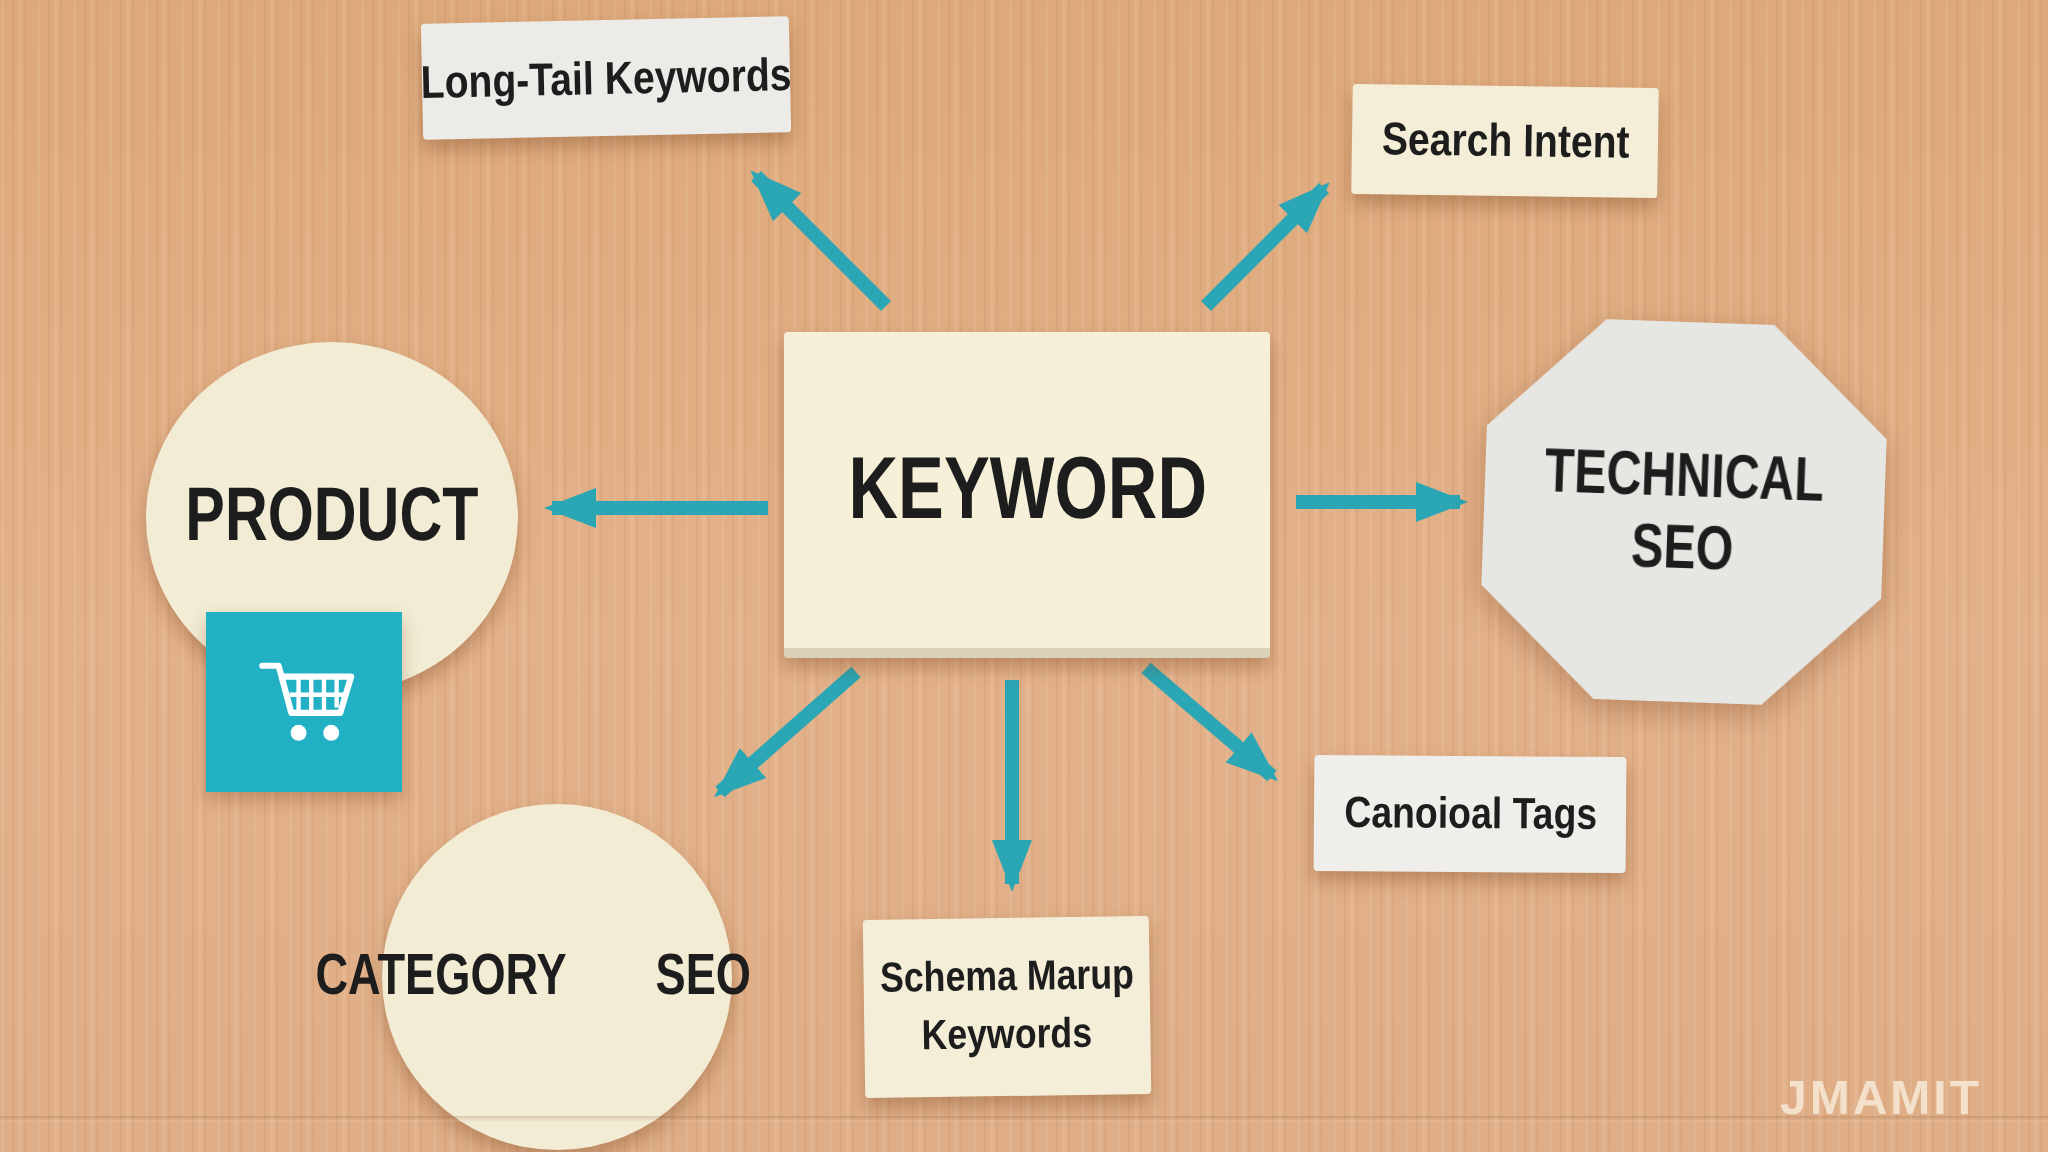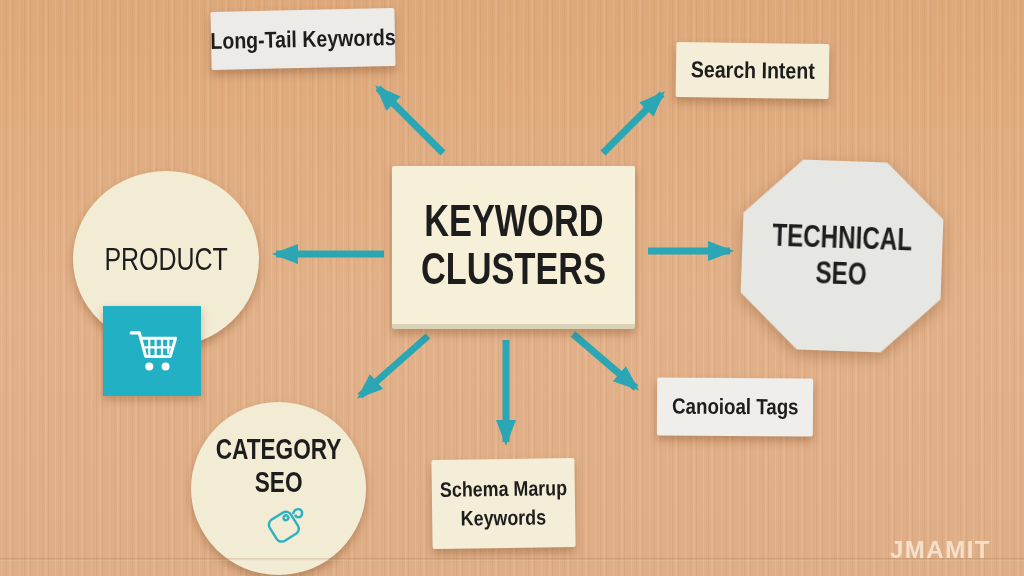--- a/index.html
+++ b/index.html
@@ -28,25 +28,25 @@
     transform:rotate(-1.2deg);font-size:23px;font-weight:bold;}
   .lbl-search{left:676px;top:43px;width:153px;height:55px;background:#f4eed8;
     transform:rotate(0.8deg);font-size:23px;font-weight:bold;}
   .oct-wrap{position:absolute;left:742px;top:161px;width:200px;height:190px;
     filter:drop-shadow(0 5px 8px rgba(110,60,25,0.35));transform:rotate(2deg);}
   .octagon{width:100%;height:100%;background:#e6e6e2;
     clip-path:polygon(29% 0%,71% 0%,100% 29%,100% 71%,71% 100%,29% 100%,0% 71%,0% 29%);
     display:flex;flex-direction:column;align-items:center;justify-content:center;
     font-weight:bold;font-size:31px;line-height:1.15;color:#1d1d1d;text-align:center;}
   .circle-product{left:73px;top:171px;width:186px;height:176px;border-radius:50%;
-    background:#f2ecd5;flex-direction:row;font-weight:normal;font-size:32px;line-height:1.15;}
+    background:#f2ecd5;flex-direction:row;font-weight:bold;font-size:38px;line-height:1.15;}
   .cart-box{left:103px;top:306px;width:98px;height:90px;background:#22b1c4;
     box-shadow:0 4px 8px rgba(116,64,26,0.30);}
   .circle-category{left:191px;top:402px;width:175px;height:173px;border-radius:50%;
-    background:#f2ecd5;flex-direction:column;font-weight:bold;font-size:29px;line-height:1.15;}
+    background:#f2ecd5;flex-direction:row;font-weight:bold;font-size:29px;line-height:1.15;gap:20px;}
   .lbl-schema{left:432px;top:459px;width:143px;height:89px;background:#f4eed8;
     transform:rotate(-0.8deg);font-size:21px;font-weight:bold;flex-direction:column;line-height:1.35;}
   .lbl-canonical{left:657px;top:378px;width:156px;height:58px;background:#efeeea;
     transform:rotate(0.4deg);font-size:22px;font-weight:bold;}
   .watermark{left:890px;top:536px;font-size:24px;font-weight:bold;
     color:rgba(247,233,215,0.85);letter-spacing:1.5px;}
   .connectors{position:absolute;left:0;top:0;width:1024px;height:576px;pointer-events:none;}
   .tagicon{margin-top:3px;margin-left:14px;}
 </style>
 </head>
@@ -78,21 +78,20 @@
     <g>
       <line x1="506" y1="340" x2="506" y2="442" stroke="#2aa6b4" stroke-width="7" marker-end="url(#ah)"></line>
     </g>
     <g>
       <line x1="573" y1="334" x2="636" y2="388" stroke="#2aa6b4" stroke-width="7" marker-end="url(#ah)"></line>
     </g>
   </svg>
 
   <div class="node center-card shadowed labelcard">
     <div><span class="cond">KEYWORD</span></div>
-    <div><span class="cond">CLUSTERS</span></div>
   </div>
 
   <div class="node lbl-longtail shadowed labelcard">
     <span class="cond2">Long-Tail Keywords</span>
   </div>
 
   <div class="node lbl-search shadowed labelcard">
     <span class="cond2">Search Intent</span>
   </div>
 

